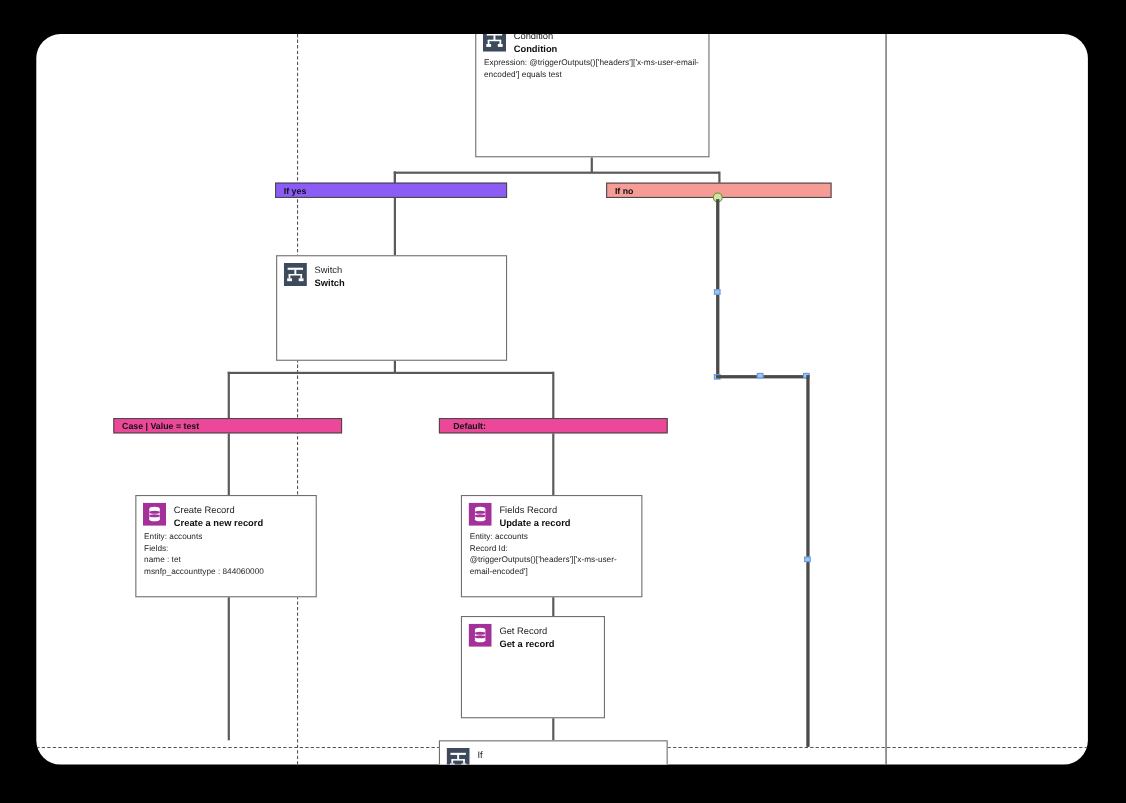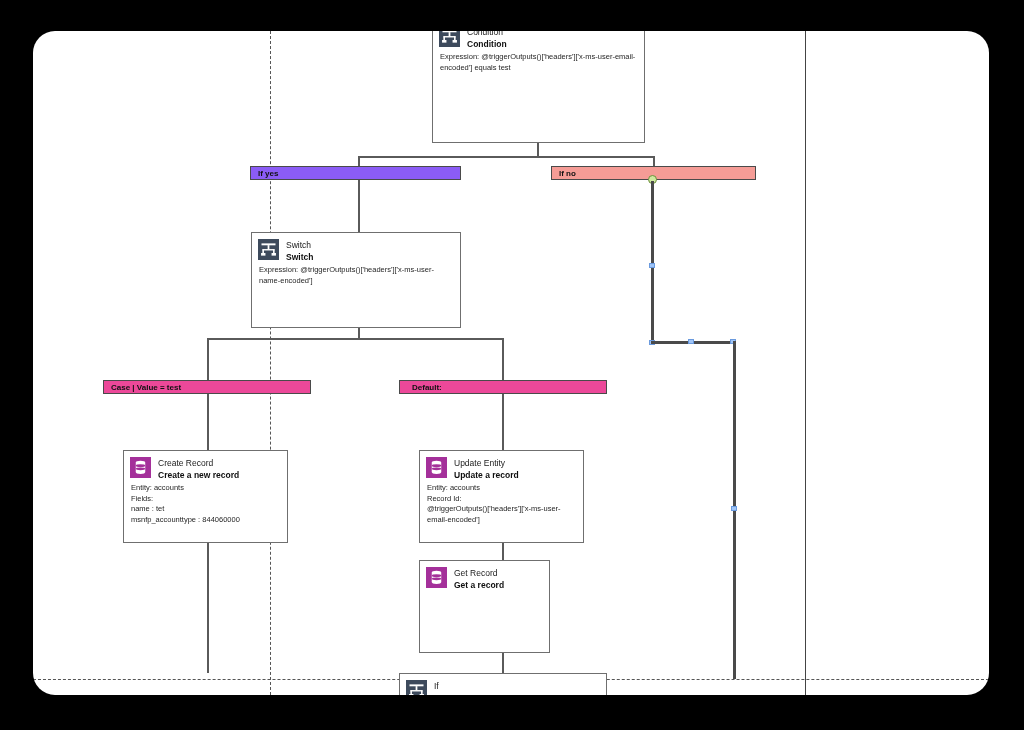--- a/index.html
+++ b/index.html
@@ -210,23 +210,20 @@
           <rect x="5" y="12" width="1.8" height="4" fill="#ffffff"></rect>
           <rect x="17.2" y="12" width="1.8" height="4" fill="#ffffff"></rect>
           <rect x="3.5" y="16" width="5" height="3" fill="#ffffff"></rect>
           <rect x="15.5" y="16" width="5" height="3" fill="#ffffff"></rect>
         </svg>
         <div class="node-titles">
           <div class="node-type">Switch</div>
           <div class="node-action">Switch</div>
         </div>
       </div>
-      <div class="node-body">
-        <div>Expression: @triggerOutputs()['headers']['x-ms-user-name-encoded']</div>
-      </div>
     </div>
 
     <div class="conn v" style="left:325px; top:297px; height:11px;"></div>
     <div class="conn h" style="left:174px; top:307px; width:296px;"></div>
     <div class="conn v" style="left:174px; top:307px; height:42px;"></div>
     <div class="conn v" style="left:469px; top:307px; height:42px;"></div>
 
     <div class="branch-bar branch-case" style="left:70px; top:349px; width:208px; height:14px;">
       <span>Case | Value = test</span>
     </div>
@@ -265,21 +262,21 @@
       <div class="node-head">
         <svg class="node-icon" viewBox="0 0 24 24">
           <rect x="0" y="0" width="24" height="24" fill="#a4309a"></rect>
           <ellipse cx="12" cy="6.4" rx="5.4" ry="2.1" fill="#ffffff"></ellipse>
           <rect x="6.6" y="6.4" width="10.8" height="10.8" fill="#ffffff"></rect>
           <ellipse cx="12" cy="17.2" rx="5.4" ry="2.1" fill="#ffffff"></ellipse>
           <ellipse cx="12" cy="10" rx="5.4" ry="1.6" fill="#a4309a"></ellipse>
           <ellipse cx="12" cy="13.5" rx="5.4" ry="1.6" fill="#a4309a"></ellipse>
         </svg>
         <div class="node-titles">
-          <div class="node-type">Update Entity</div>
+          <div class="node-type">Fields Record</div>
           <div class="node-action">Update a record</div>
         </div>
       </div>
       <div class="node-body">
         <div>Entity: accounts</div>
         <div>Record Id:</div>
         <div>@triggerOutputs()['headers']['x-ms-user-email-encoded']</div>
       </div>
     </div>
 

